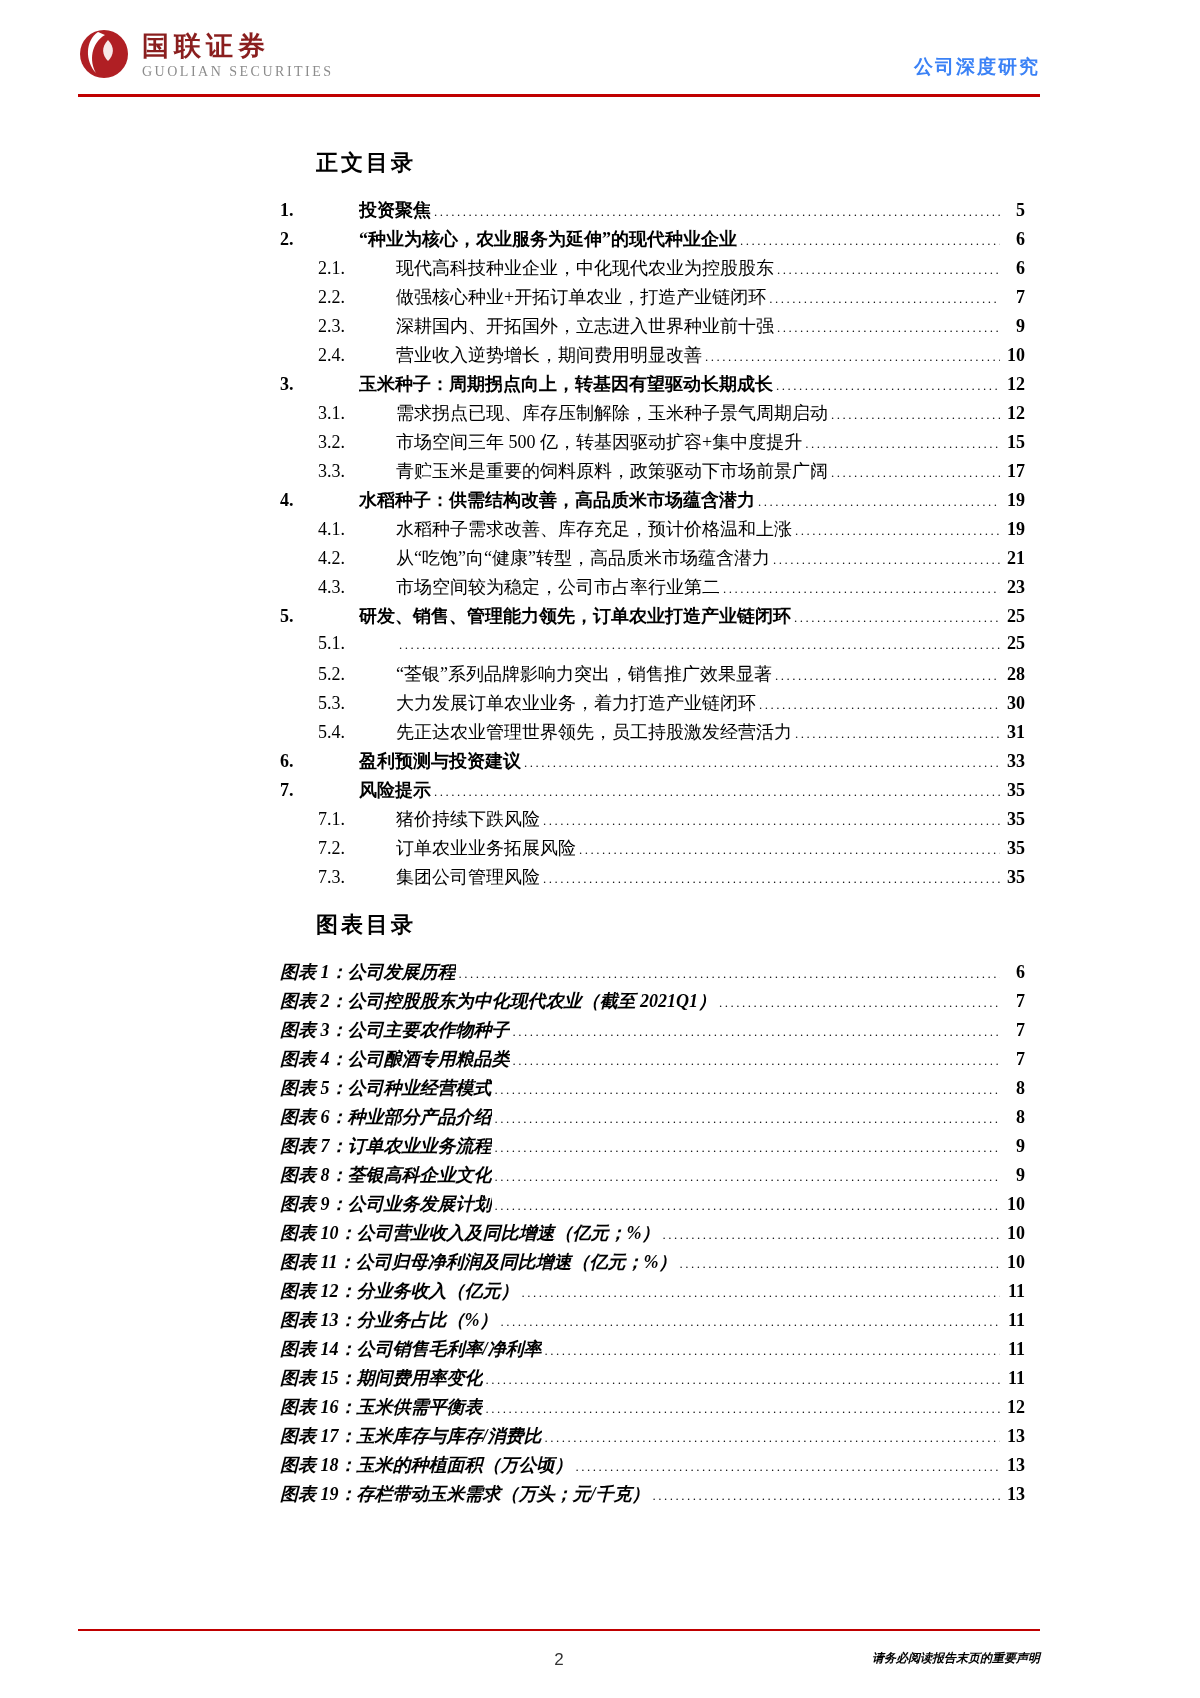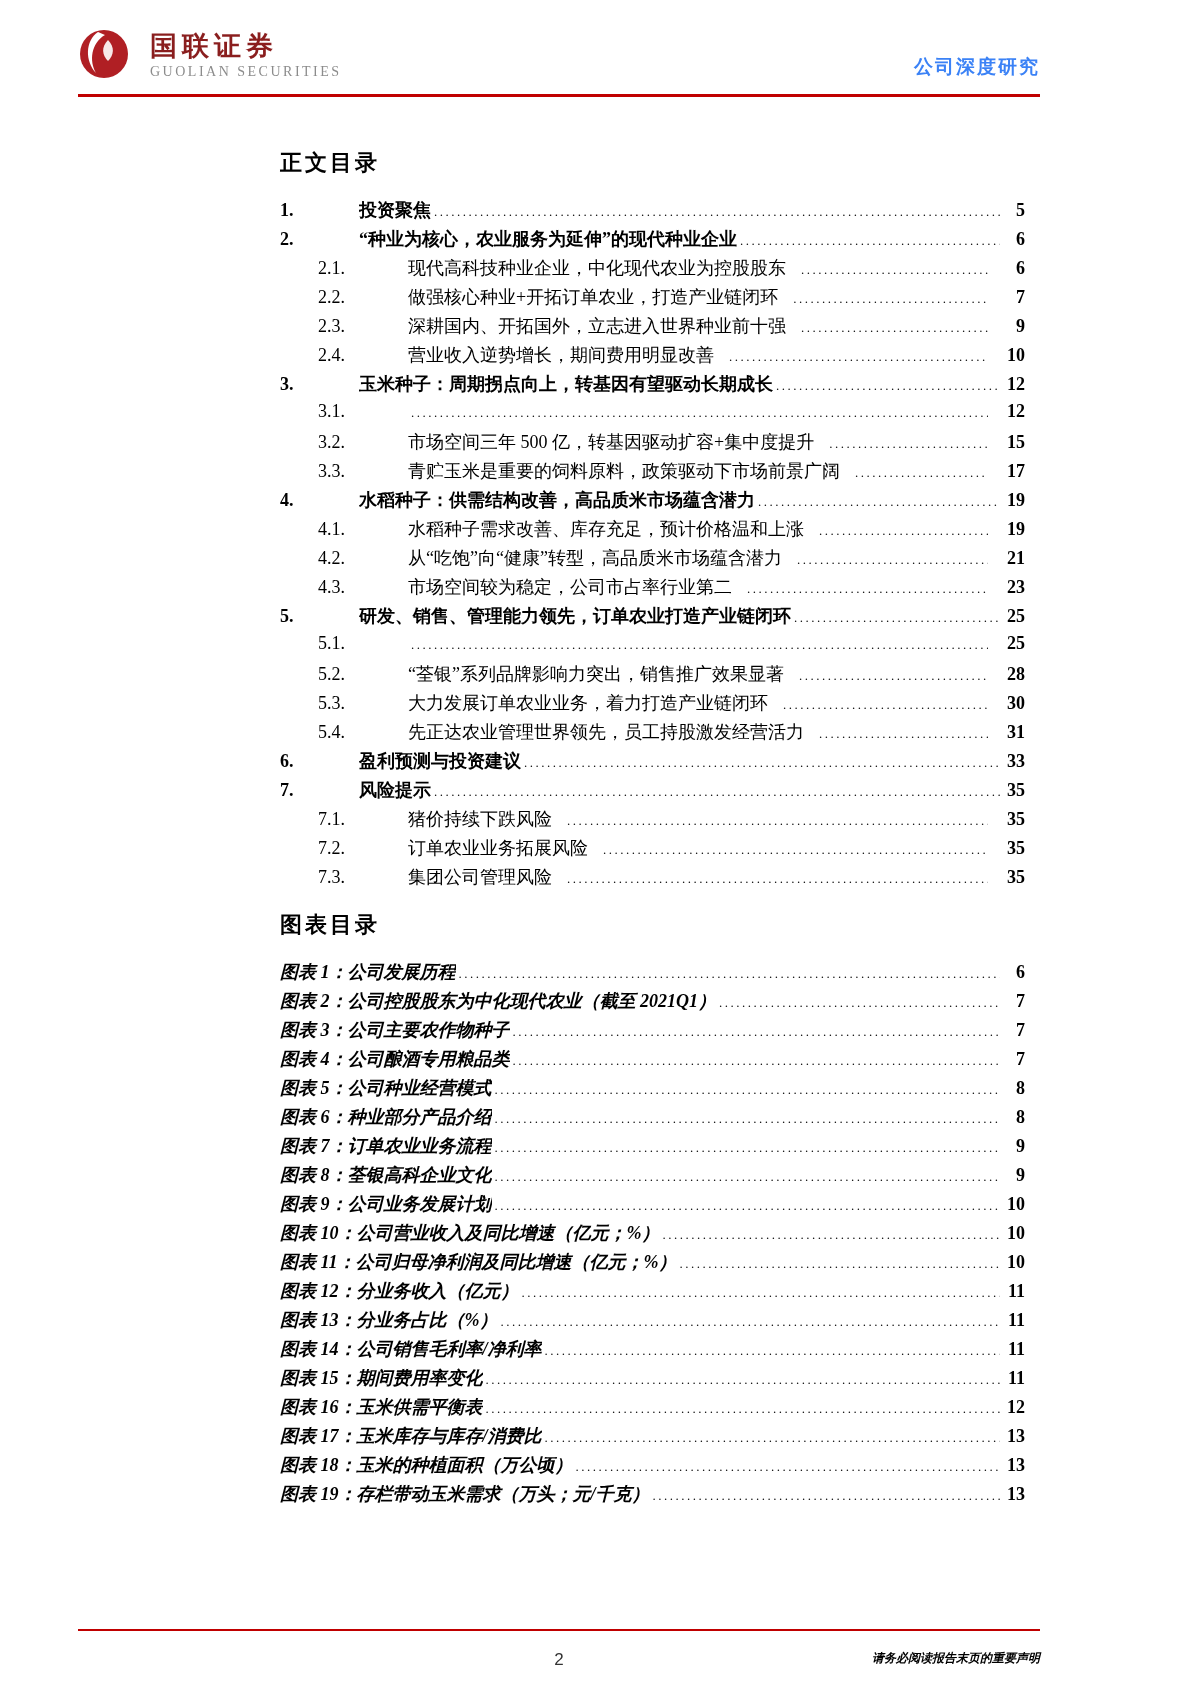--- a/index.html
+++ b/index.html
@@ -12,21 +12,21 @@
     overflow: hidden;
   }
 
   
   .header {
     position: absolute; top: 0; left: 78px; width: 962px; height: 97px;
     border-bottom: 3px solid #c00000;
     display: flex; justify-content: space-between; align-items: flex-end;
     padding-bottom: 10px;
   }
-  .brand { display: flex; align-items: center; gap: 20px; }
+  .brand { display: flex; align-items: center; gap: 12px; }
   .brand-text { display: flex; flex-direction: column; }
   .brand-cn {
     font-size: 27px; font-weight: bold; color: #8a1e1e;
     letter-spacing: 5px; line-height: 1.1;
     font-family: "Liberation Serif", serif;
   }
   .brand-en {
     font-size: 14px; color: #8c8c8c; letter-spacing: 2.5px;
     font-family: Liberation Serif, serif; margin-top: 3px;
   }
@@ -35,31 +35,32 @@
     letter-spacing: 2px; padding-bottom: 4px;
   }
 
   
   .content {
     position: absolute; top: 148px; left: 280px; width: 745px;
   }
   .section-title {
     font-size: 22px; font-weight: bold; letter-spacing: 3px;
     margin-bottom: 20px;
+    margin-left: 36px;
   }
   .figures .section-title { margin-top: 16px; }
 
   
   .row {
     display: flex; align-items: baseline;
     height: 29px; font-size: 18px; white-space: nowrap;
   }
   .row .num { flex: none; width: 79px; }
   .row.l1 { font-weight: bold; }
-  .row.l2 { padding-left: 38px; gap: 12px; }
+  .row.l2 { padding-left: 38px; }
   .row.l2 .num { width: 78px; }
   .row .t { flex: none; max-width: 560px; overflow: hidden; }
   .row .dots {
     flex: 1 1 auto; overflow: hidden; white-space: nowrap;
     font-size: 13px; letter-spacing: 2.5px; margin: 0 3px;
     font-style: normal; font-weight: normal; color: #111;
   }
   .row .pg { flex: none; min-width: 22px; text-align: right; font-weight: bold; }
 
   .frow { font-style: italic; font-weight: bold; }
@@ -142,20 +143,21 @@
           <span class="pg">10</span>
         </div>
         <div class="row l1">
           <span class="num">3.</span>
           <span class="t">玉米种子：周期拐点向上，转基因有望驱动长期成长</span>
           <span class="dots">....................................................................................................................................................................................................................................................................</span>
           <span class="pg">12</span>
         </div>
         <div class="row l2">
           <span class="num">3.1.</span>
+          <span class="t">需求拐点已现、库存压制解除，玉米种子景气周期启动</span>
           <span class="dots">....................................................................................................................................................................................................................................................................</span>
           <span class="pg">12</span>
         </div>
         <div class="row l2">
           <span class="num">3.2.</span>
           <span class="t">市场空间三年 500 亿，转基因驱动扩容+集中度提升</span>
           <span class="dots">....................................................................................................................................................................................................................................................................</span>
           <span class="pg">15</span>
         </div>
         <div class="row l2">

